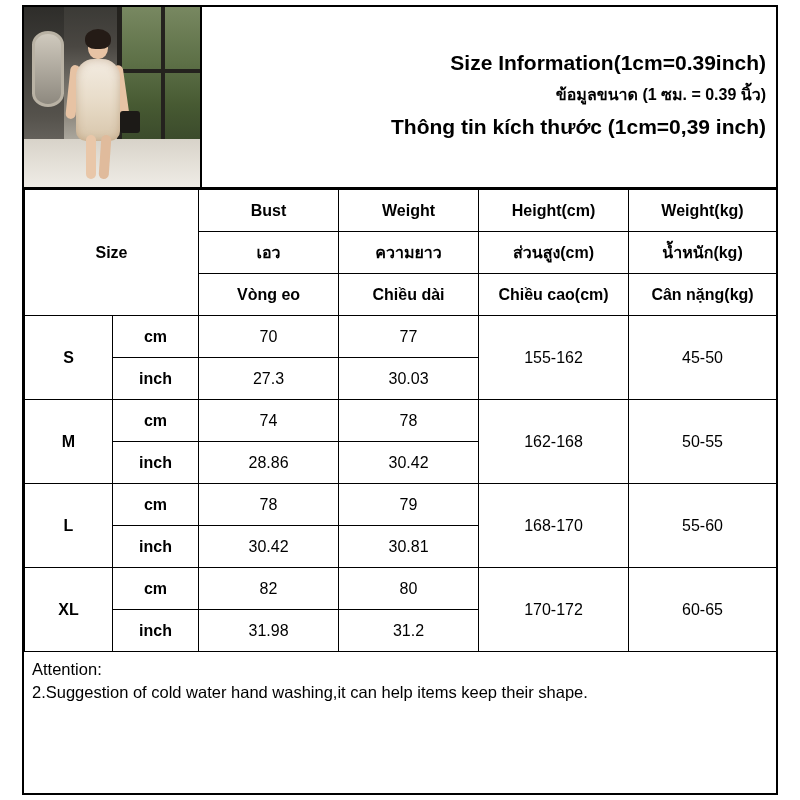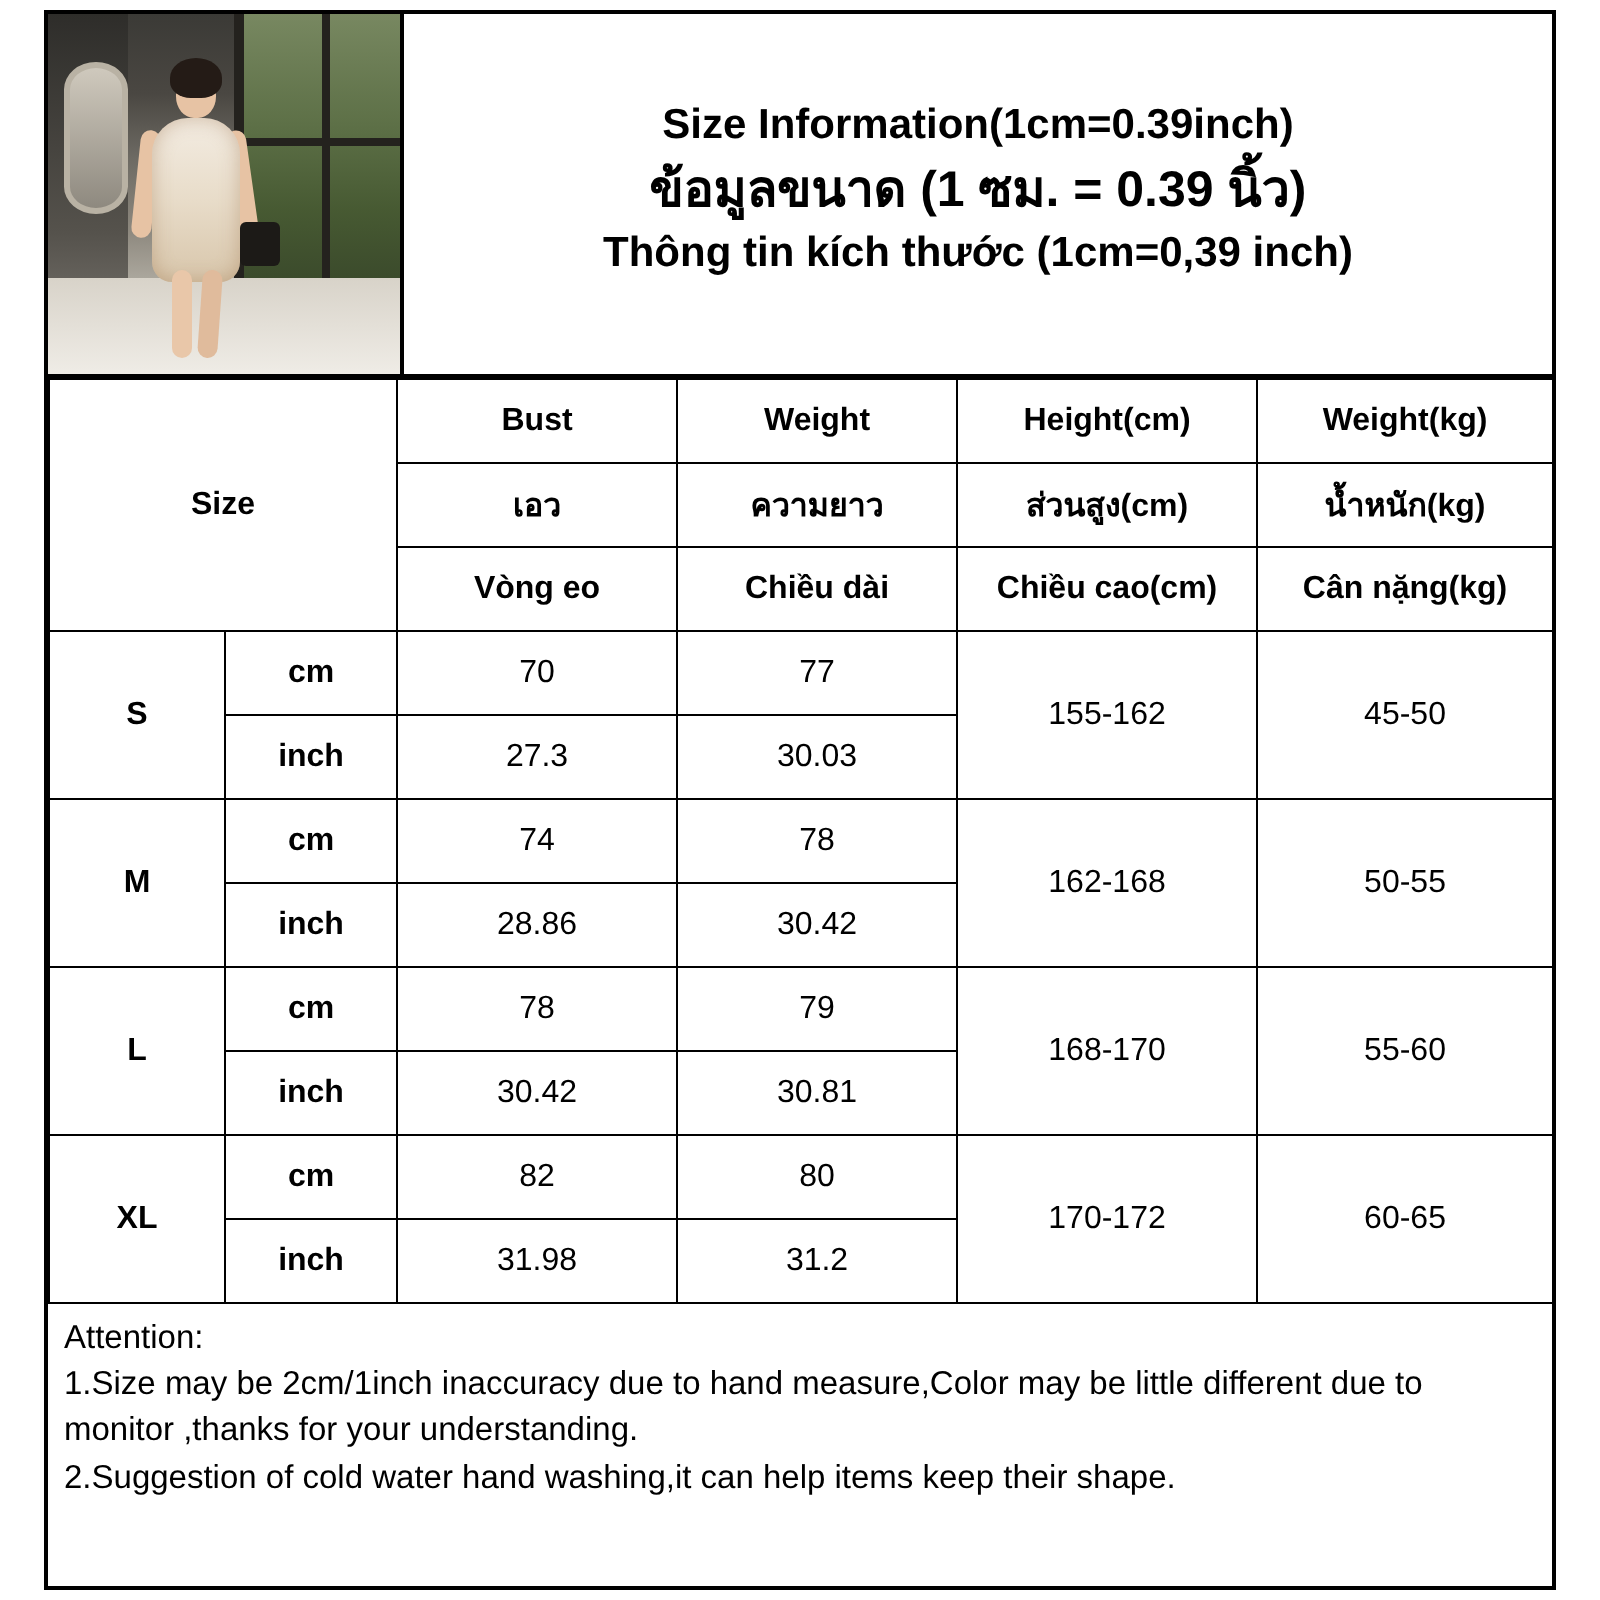--- a/index.html
+++ b/index.html
@@ -111,33 +111,33 @@
   }
   .photo .bag {
     position: absolute; left: 96px; top: 104px; width: 20px; height: 22px;
     background: #1c1a17; border-radius: 3px;
   }
 
   .title-box {
     flex: 1;
     display: flex;
     flex-direction: column;
-    align-items: center;
+    align-items: flex-end;
     justify-content: center;
     padding: 6px 10px 10px 10px;
     box-sizing: border-box;
   }
   .title-line {
     font-weight: bold;
     font-size: 21px;
     line-height: 32px;
     text-align: center;
     white-space: nowrap;
   }
-  .title-line.th { font-size: 25px; }
+  .title-line.th { font-size: 16px; }
 
   
   table.size-table {
     width: 100%;
     border-collapse: collapse;
     table-layout: fixed;
   }
   table.size-table td {
     border: 1.5px solid #000;
     text-align: center;
@@ -300,18 +300,17 @@
         <tr>
           <td class="unit">inch</td>
           <td class="val">31.98</td>
           <td class="val">31.2</td>
         </tr>
       </tbody>
     </table>
 
     <div class="attention">
       <p>Attention:</p>
-      <p class="first">1.Size may be 2cm/1inch inaccuracy due to hand measure,Color may be little different due to monitor ,thanks for your understanding.</p>
       <p>2.Suggestion of cold water hand washing,it can help items keep their shape.</p>
     </div>
 
   </div>
 </div>
 
 </body></html>

